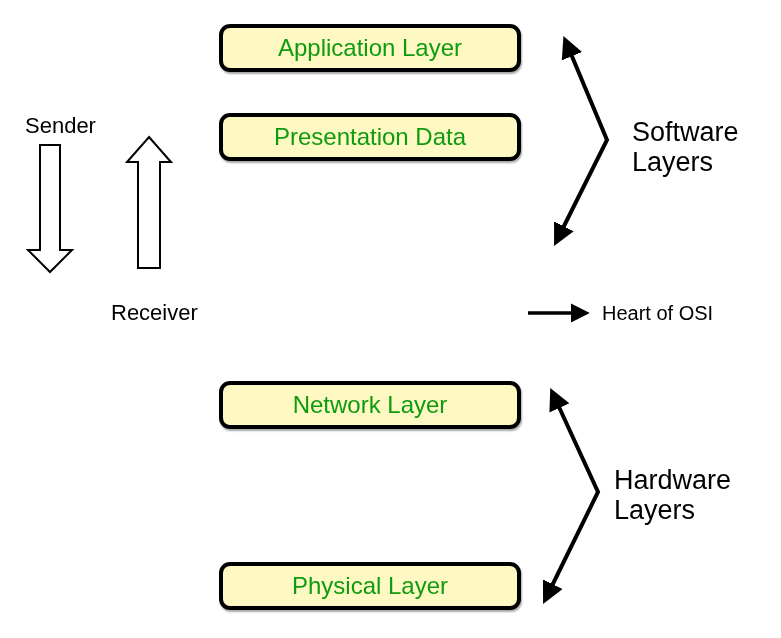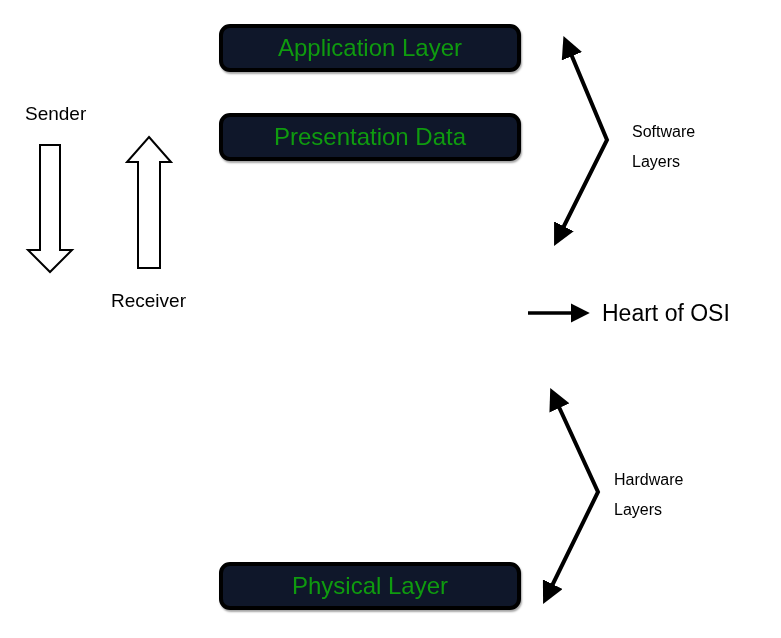--- a/index.html
+++ b/index.html
@@ -3,29 +3,29 @@
 <meta charset="utf-8">
 <style>
   html,body{margin:0;padding:0;background:#fff;}
   .canvas{
     position:relative;width:781px;height:638px;background:var(--background,#fff);
     font-family:"Liberation Sans",sans-serif;overflow:hidden;
   }
   .overlay{position:absolute;left:0;top:0;width:781px;height:638px;}
   .layer-box{
     position:absolute;left:219px;width:302px;height:48px;box-sizing:border-box;
-    border:4px solid var(--box-border,#000);border-radius:11px;background:#0f172a;
+    border:4px solid var(--box-border,#000);border-radius:11px;background:#fef9c3;
     box-shadow:1px 2px 2px rgba(0,0,0,0.35);
     display:flex;align-items:center;justify-content:center;
     color:var(--layer-text,#0f9b0f);font-size:24px;line-height:1;
   }
   .lbl{position:absolute;color:var(--label-text,#000);white-space:pre-line;}
-  .lbl.small{font-size:19px;line-height:22px;}
-  .lbl.big{font-size:16px;line-height:30px;}
-  .lbl.heart{font-size:23px;line-height:24px;}
+  .lbl.small{font-size:22px;line-height:22px;margin-top:12px;}
+  .lbl.big{font-size:27px;line-height:30px;}
+  .lbl.heart{font-size:20px;line-height:24px;}
 </style>
 </head>
 <body style="--layer-text: #0f9b0f; --box-border: #000000; --label-text: #000000; --background: #ffffff;">
 
 <div class="canvas">
 
   <svg class="overlay" viewBox="0 0 781 638" aria-hidden="true">
     <defs>
       <marker id="arrowhead" viewBox="0 0 10 10" refX="7" refY="5" markerWidth="5.5" markerHeight="5.5" orient="auto-start-reverse">
         <path d="M0 0 L10 5 L0 10 z" fill="#000"></path>
@@ -42,20 +42,21 @@
 
     <path d="M 566 42 L 607 140 L 557 240" fill="none" stroke="#000" stroke-width="4" marker-start="url(#arrowhead)" marker-end="url(#arrowhead)"></path>
 
     <path d="M 553 394 L 598 492 L 546 598" fill="none" stroke="#000" stroke-width="4" marker-start="url(#arrowhead)" marker-end="url(#arrowhead)"></path>
 
     <path d="M 528 313 L 584 313" fill="none" stroke="#000" stroke-width="3.5" marker-end="url(#arrowhead)"></path>
   </svg>
 
   <div class="layer-box" style="top:24px">Application Layer</div>
   <div class="layer-box" style="top:113px">Presentation Data</div>
+  <div class="layer-box" style="top:381px">Network Layer</div>
   <div class="layer-box" style="top:562px">Physical Layer</div>
 
   <div class="lbl small" style="left:25px;top:103px">Sender</div>
   <div class="lbl small" style="left:111px;top:290px">Receiver</div>
   <div class="lbl big" style="left:632px;top:117px">Software
 Layers</div>
   <div class="lbl big" style="left:614px;top:465px">Hardware
 Layers</div>
   <div class="lbl heart" style="left:602px;top:301px">Heart of OSI</div>
 

